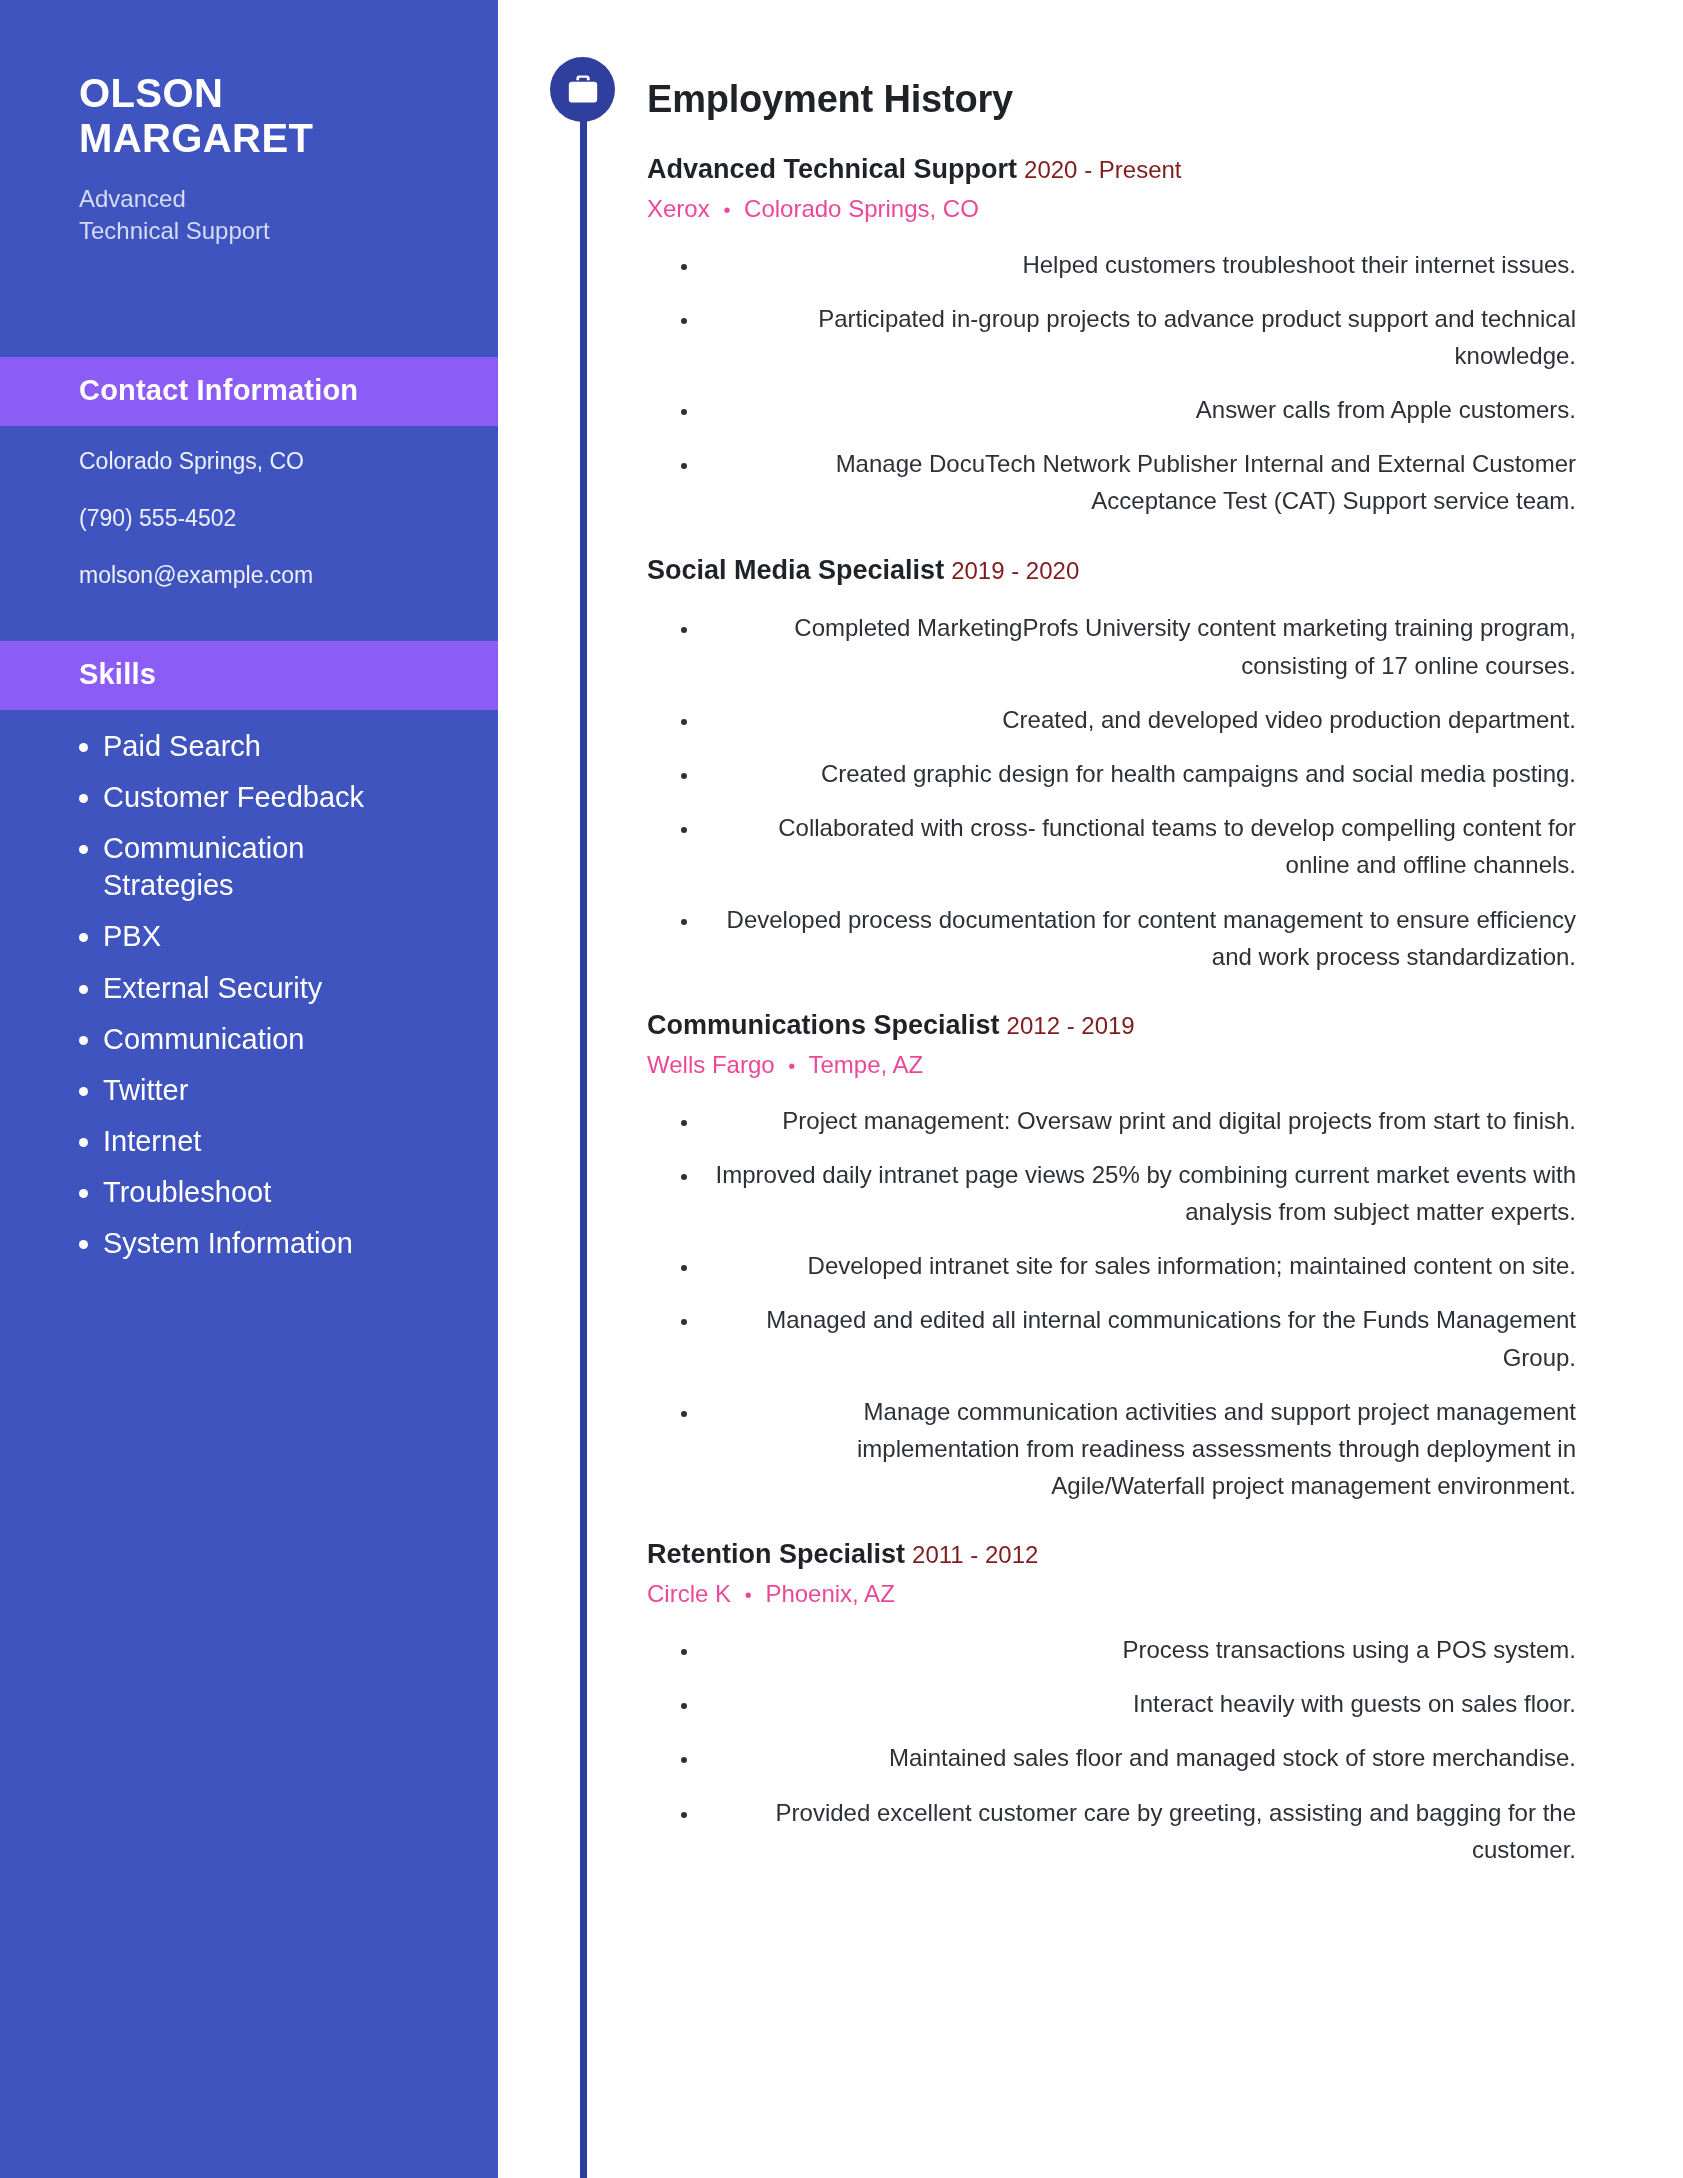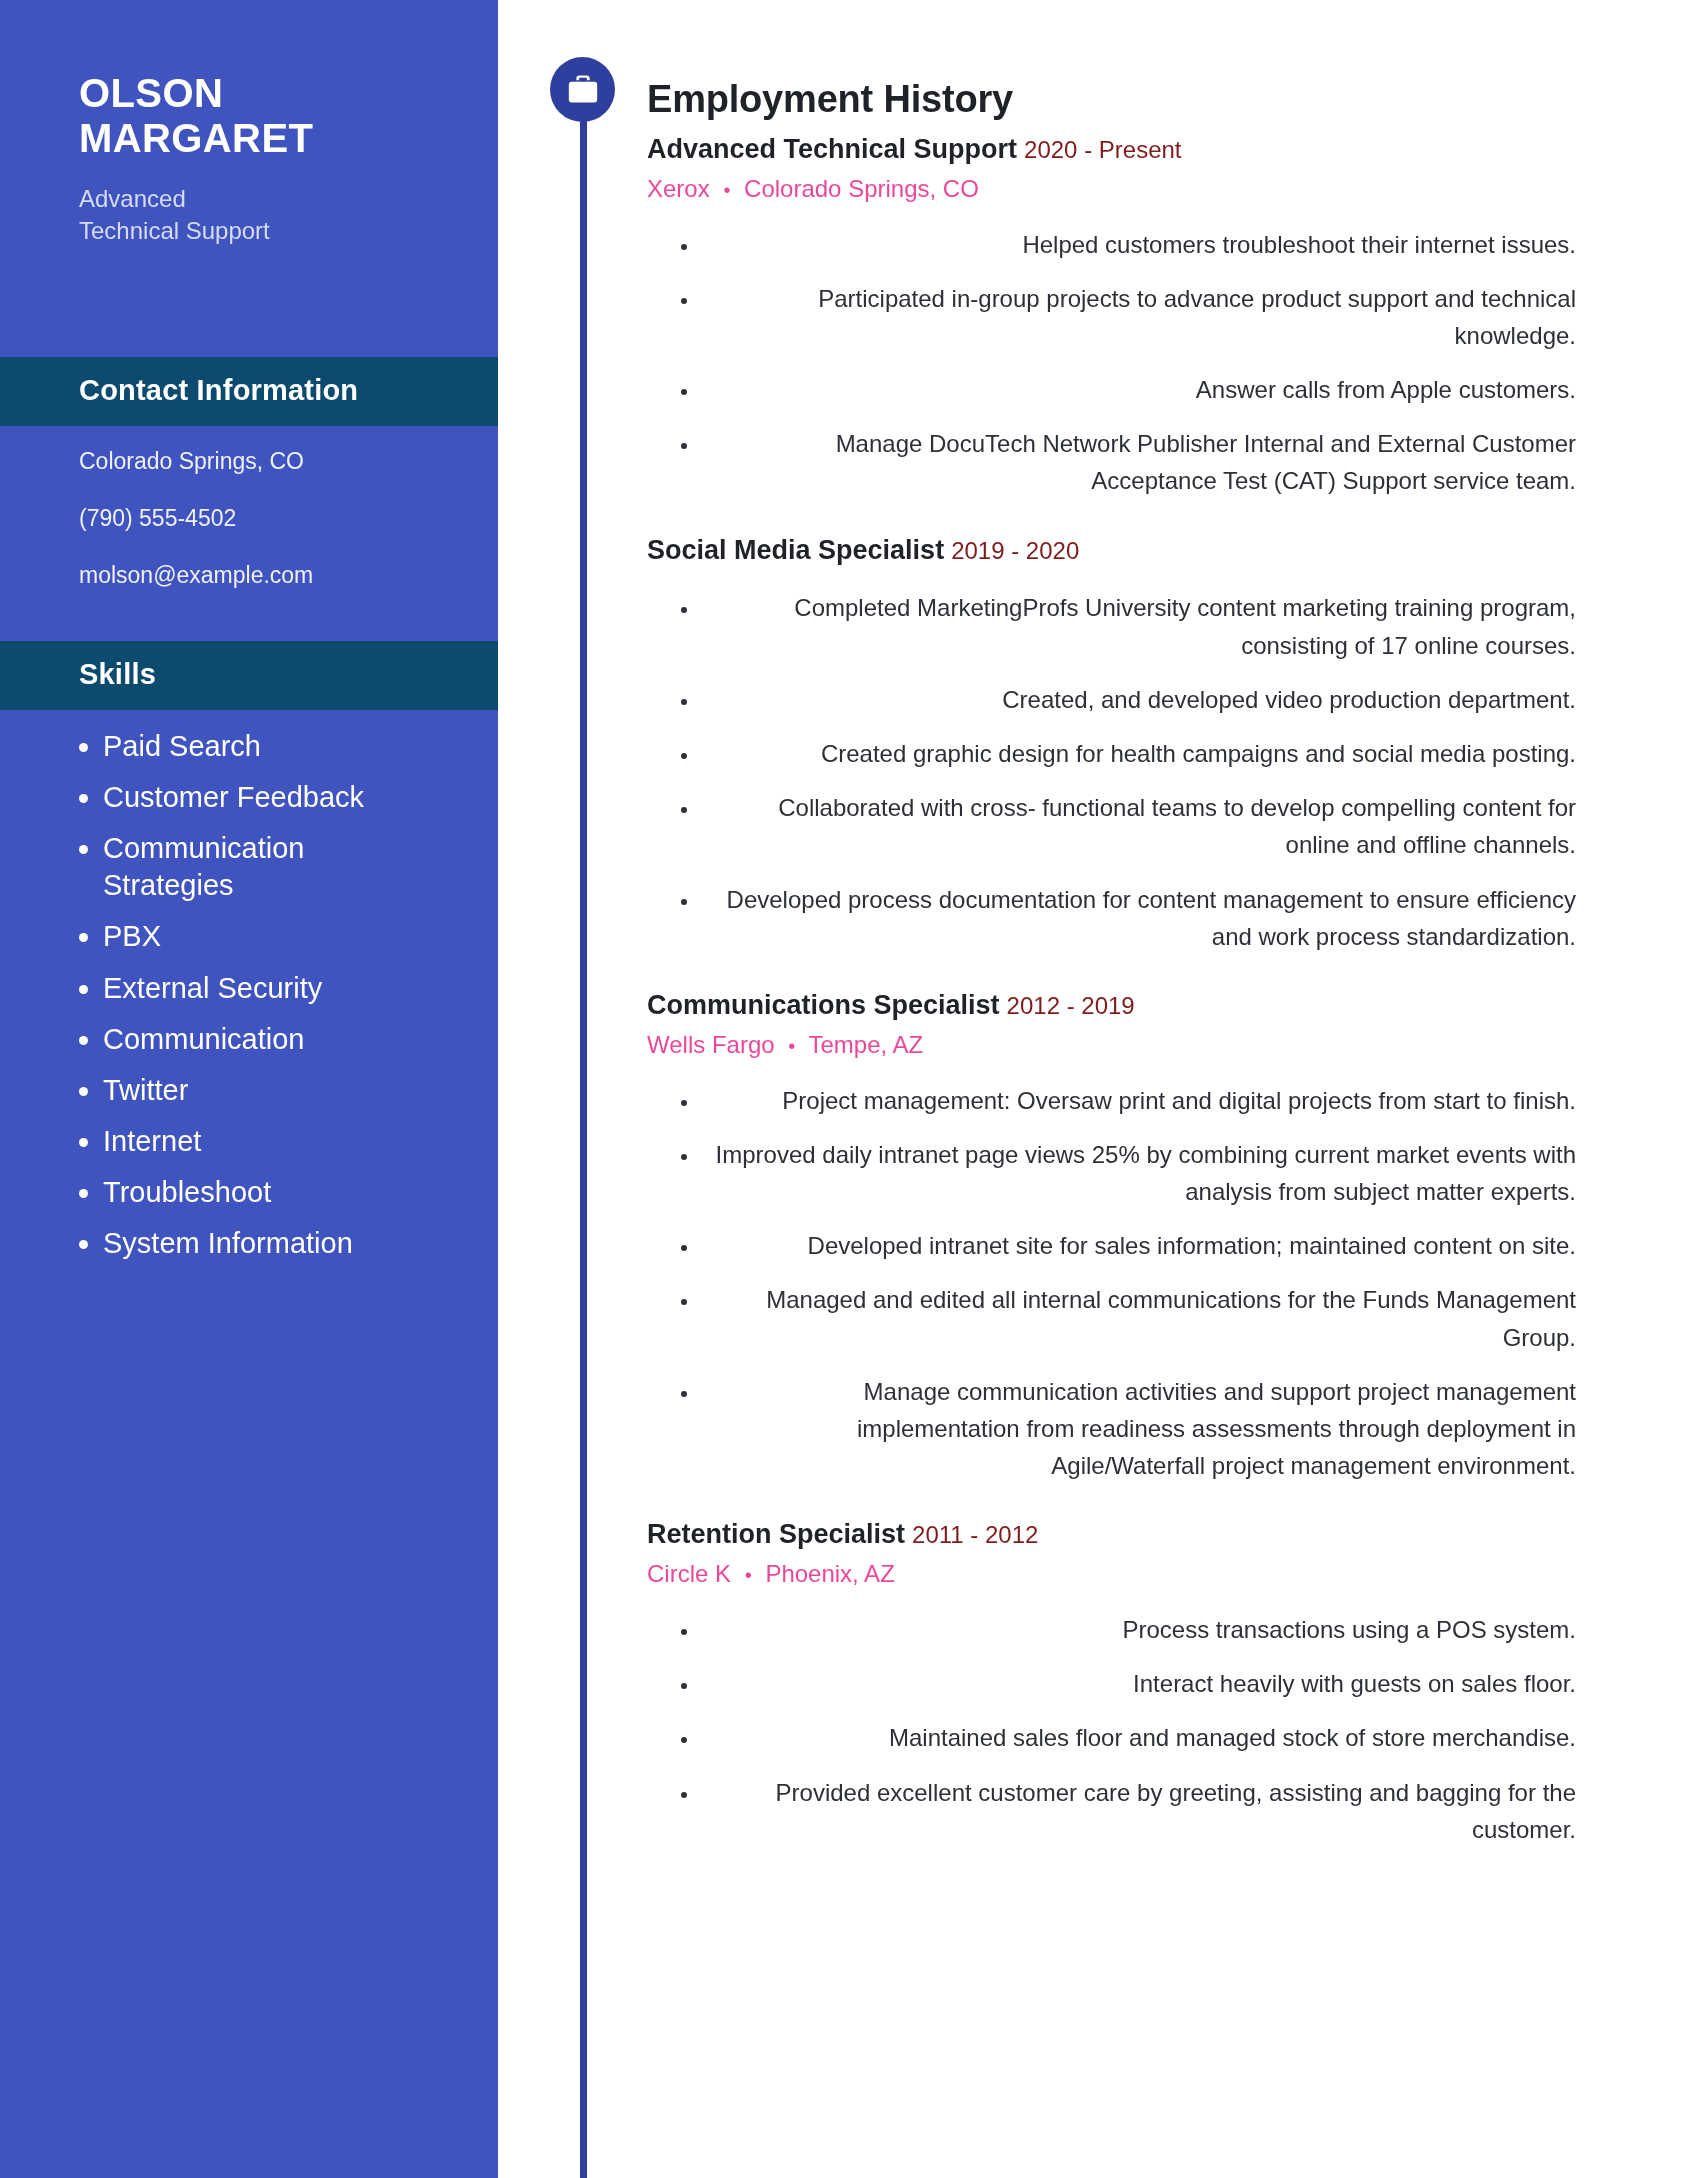--- a/index.html
+++ b/index.html
@@ -34,21 +34,21 @@
   .role {
     margin-top:22px;
     color:#d6dcf4;
     font-size:24px;
     font-weight:normal;
     line-height:1.32;
   }
 
   .band {
     width:498px;
-    background:#0c4a6e;
+    background:#8b5cf6;
     padding:16px 79px 18px 79px;
   }
   .band-contact { position:absolute; top:357px; left:0; }
   .band-skills  { position:absolute; top:641px; left:0; }
   .band h2 {
     color:#ffffff;
     font-size:29px;
     font-weight:bold;
     letter-spacing:0.2px;
     line-height:1.2;
@@ -108,21 +108,21 @@
     left:647px; top:0;
     width:937px;
     padding-top:79px;
   }
   .section-title {
     color:#1f2227;
     font-size:38px;
     font-weight:bold;
     letter-spacing:-0.2px;
     line-height:1.1;
-    margin-bottom:12px;
+    margin-bottom:32px;
   }
 
   .job { margin-bottom:8px; }
   .job-headline {
     display:flex;
     align-items:baseline;
     flex-wrap:wrap;
     gap:7px;
   }
   .job-title {

